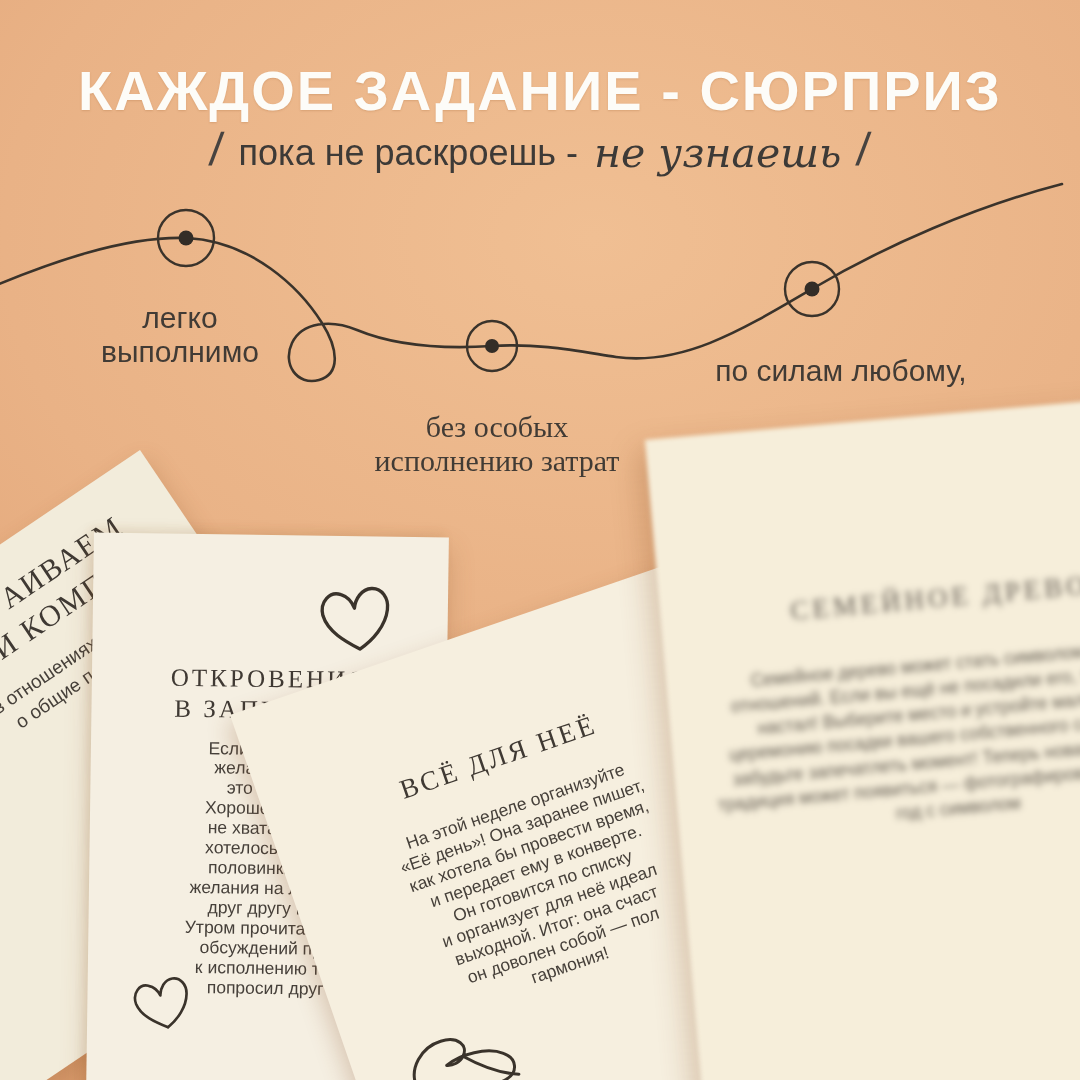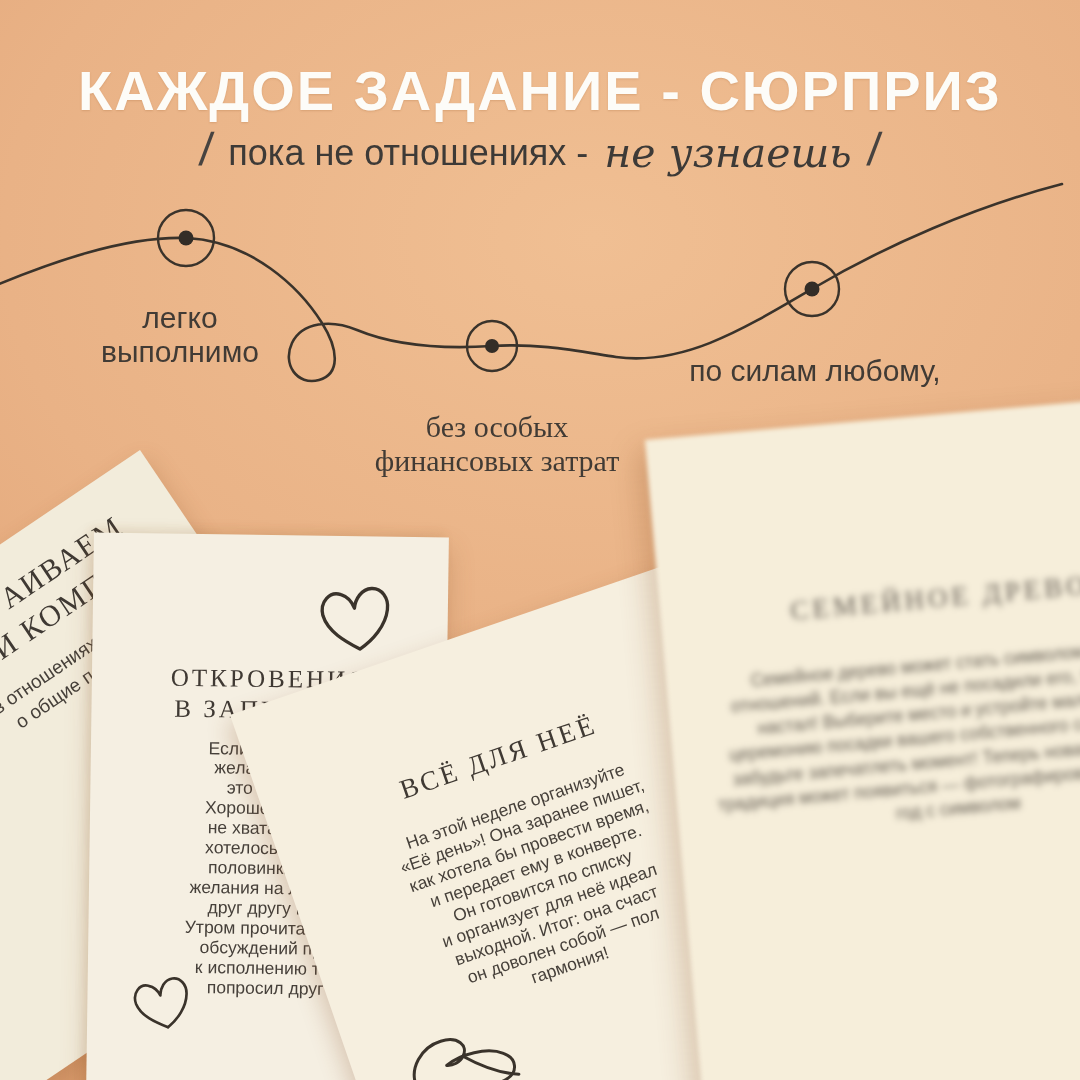--- a/index.html
+++ b/index.html
@@ -24,21 +24,21 @@
   .subtitle .accent{font-family:"DejaVu Serif", serif; font-style:italic; font-size:41px; font-weight:400;text-align:right;}
   
   .squiggle{position:absolute; left:0; top:0; width:1080px; height:430px; z-index:0;}
   
   .jlabel{
     position:absolute; text-align:center; color:#413b35; font-size:30px;
     font-weight:500; line-height:1.13; z-index:0;
   }
   .jlabel-1{left:30px;  top:301px; width:300px;text-align:center;}
   .jlabel-2{left:330px; top:410px; width:334px;font-family:Liberation Serif, serif;}
-  .jlabel-3{left:650px; top:354px; width:330px;}
+  .jlabel-3{left:676px; top:354px; width:330px;}
   
   .card{position:absolute; background:#f4eedf; color:#413b33;}
   .card-heading{
     font-family:"Liberation Serif", serif; text-align:center;
     letter-spacing:3px; color:#3f3933;
   }
   .card-body{text-align:center; white-space:nowrap;}
   
   .card-a{
     left:-420px; top:450px; width:560px; height:470px;
@@ -83,21 +83,21 @@
   .doodle{stroke:#3a332b; fill:none; stroke-width:3; stroke-linecap:round; stroke-linejoin:round;}
 </style>
 </head>
 <body>
 
 <div class="stage">
 
   <div class="title">КАЖДОЕ ЗАДАНИЕ - СЮРПРИЗ</div>
   <div class="subtitle">
     <span class="slash">/</span>
-    <span>пока не отношениях -</span>
+    <span>пока не раскроешь -</span>
     <span class="accent">не узнаешь</span>
     <span class="slash">/</span>
   </div>
 
   <svg class="squiggle" viewBox="0 0 1080 430">
     <path d="M -20 292
              C 50 262 125 236 186 238
              C 252 241 300 288 322 323
              C 339 350 340 374 319 380
              C 297 386 282 364 292 343
@@ -113,21 +113,21 @@
     <circle cx="812" cy="289" r="27" fill="none" stroke="#3a332b" stroke-width="2.4"></circle>
     <circle cx="812" cy="289" r="7.5" fill="#332d27"></circle>
   </svg>
 
   <div class="jlabel jlabel-1">
       <div>легко</div>
       <div>выполнимо</div>
     </div>
   <div class="jlabel jlabel-2">
       <div>без особых</div>
-      <div>финансовых затрат</div>
+      <div>исполнению затрат</div>
     </div>
   <div class="jlabel jlabel-3">
       <div>по силам любому,</div>
     </div>
 
   <div class="card card-a">
     <div class="card-heading">
         <div>АИВАЕМ</div>
         <div>И КОМПАС</div>
       </div>

